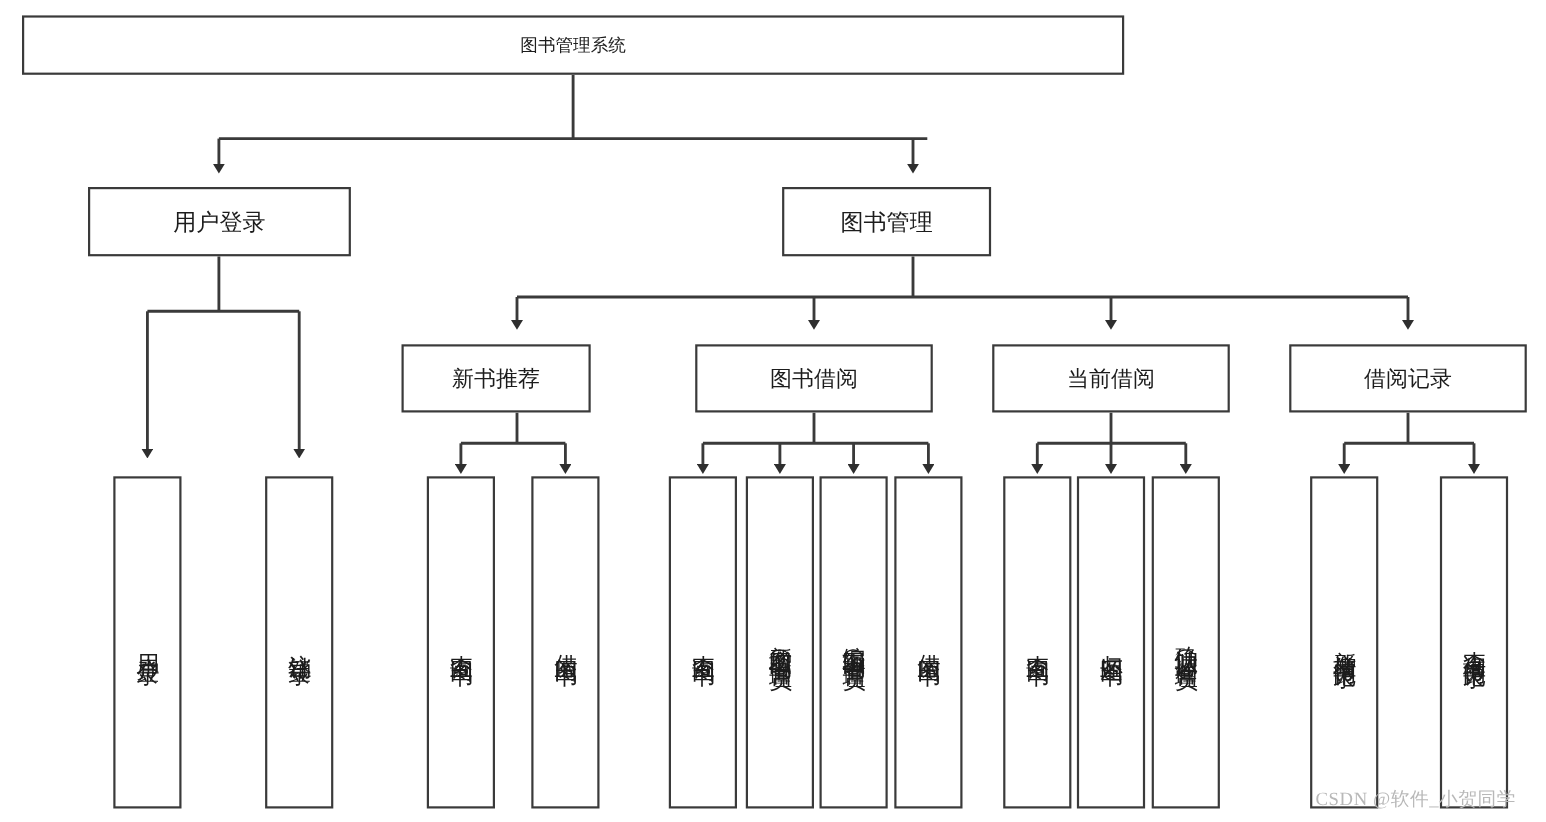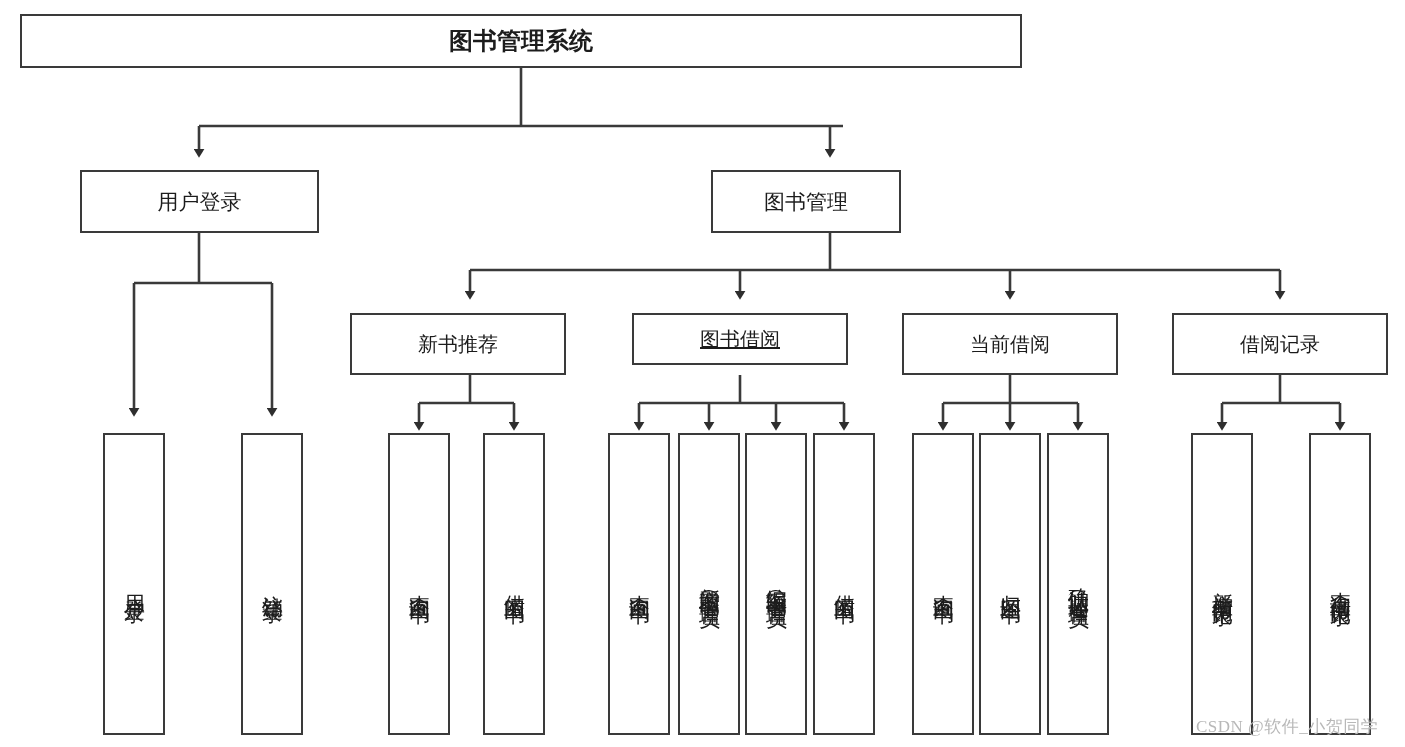--- a/index.html
+++ b/index.html
@@ -30,22 +30,21 @@
     position: absolute;
     box-sizing: border-box;
     background: #ffffff;
     border: 2.5px solid #3a3a3a;
     display: flex;
     align-items: center;
     justify-content: center;
     color: #1c1c1c;
   }
   .node.root {
-    font-size: 24px;
-    font-weight: bold;
+    font-size: 16px;
   }
   .node.level1 {
     font-size: 21px;
   }
   .node.level2 {
     font-size: 20px;
   }
   .node.leaf {
     font-size: 21px;
     align-items: center;
@@ -130,24 +129,24 @@
     <span>图书管理系统</span>
   </div>
 
   <div class="node level1" style="left:80px; top:170px; width:239px; height:63px;">
     <span>用户登录</span>
   </div>
   <div class="node level1" style="left:711px; top:170px; width:190px; height:63px;">
     <span>图书管理</span>
   </div>
 
-  <div class="node level2" style="left:350px; top:313px; width:216px; height:62px;">
+  <div class="node level2" style="left:365px; top:313px; width:172px; height:62px;">
     <span>新书推荐</span>
   </div>
-  <div class="node level2" style="left:632px; top:313px; width:216px; height:52px;text-decoration:underline;">
+  <div class="node level2" style="left:632px; top:313px; width:216px; height:62px;">
     <span>图书借阅</span>
   </div>
   <div class="node level2" style="left:902px; top:313px; width:216px; height:62px;">
     <span>当前借阅</span>
   </div>
   <div class="node level2" style="left:1172px; top:313px; width:216px; height:62px;">
     <span>借阅记录</span>
   </div>
 
   <div class="node leaf" style="left:103px; top:433px; width:62px; height:302px;">

